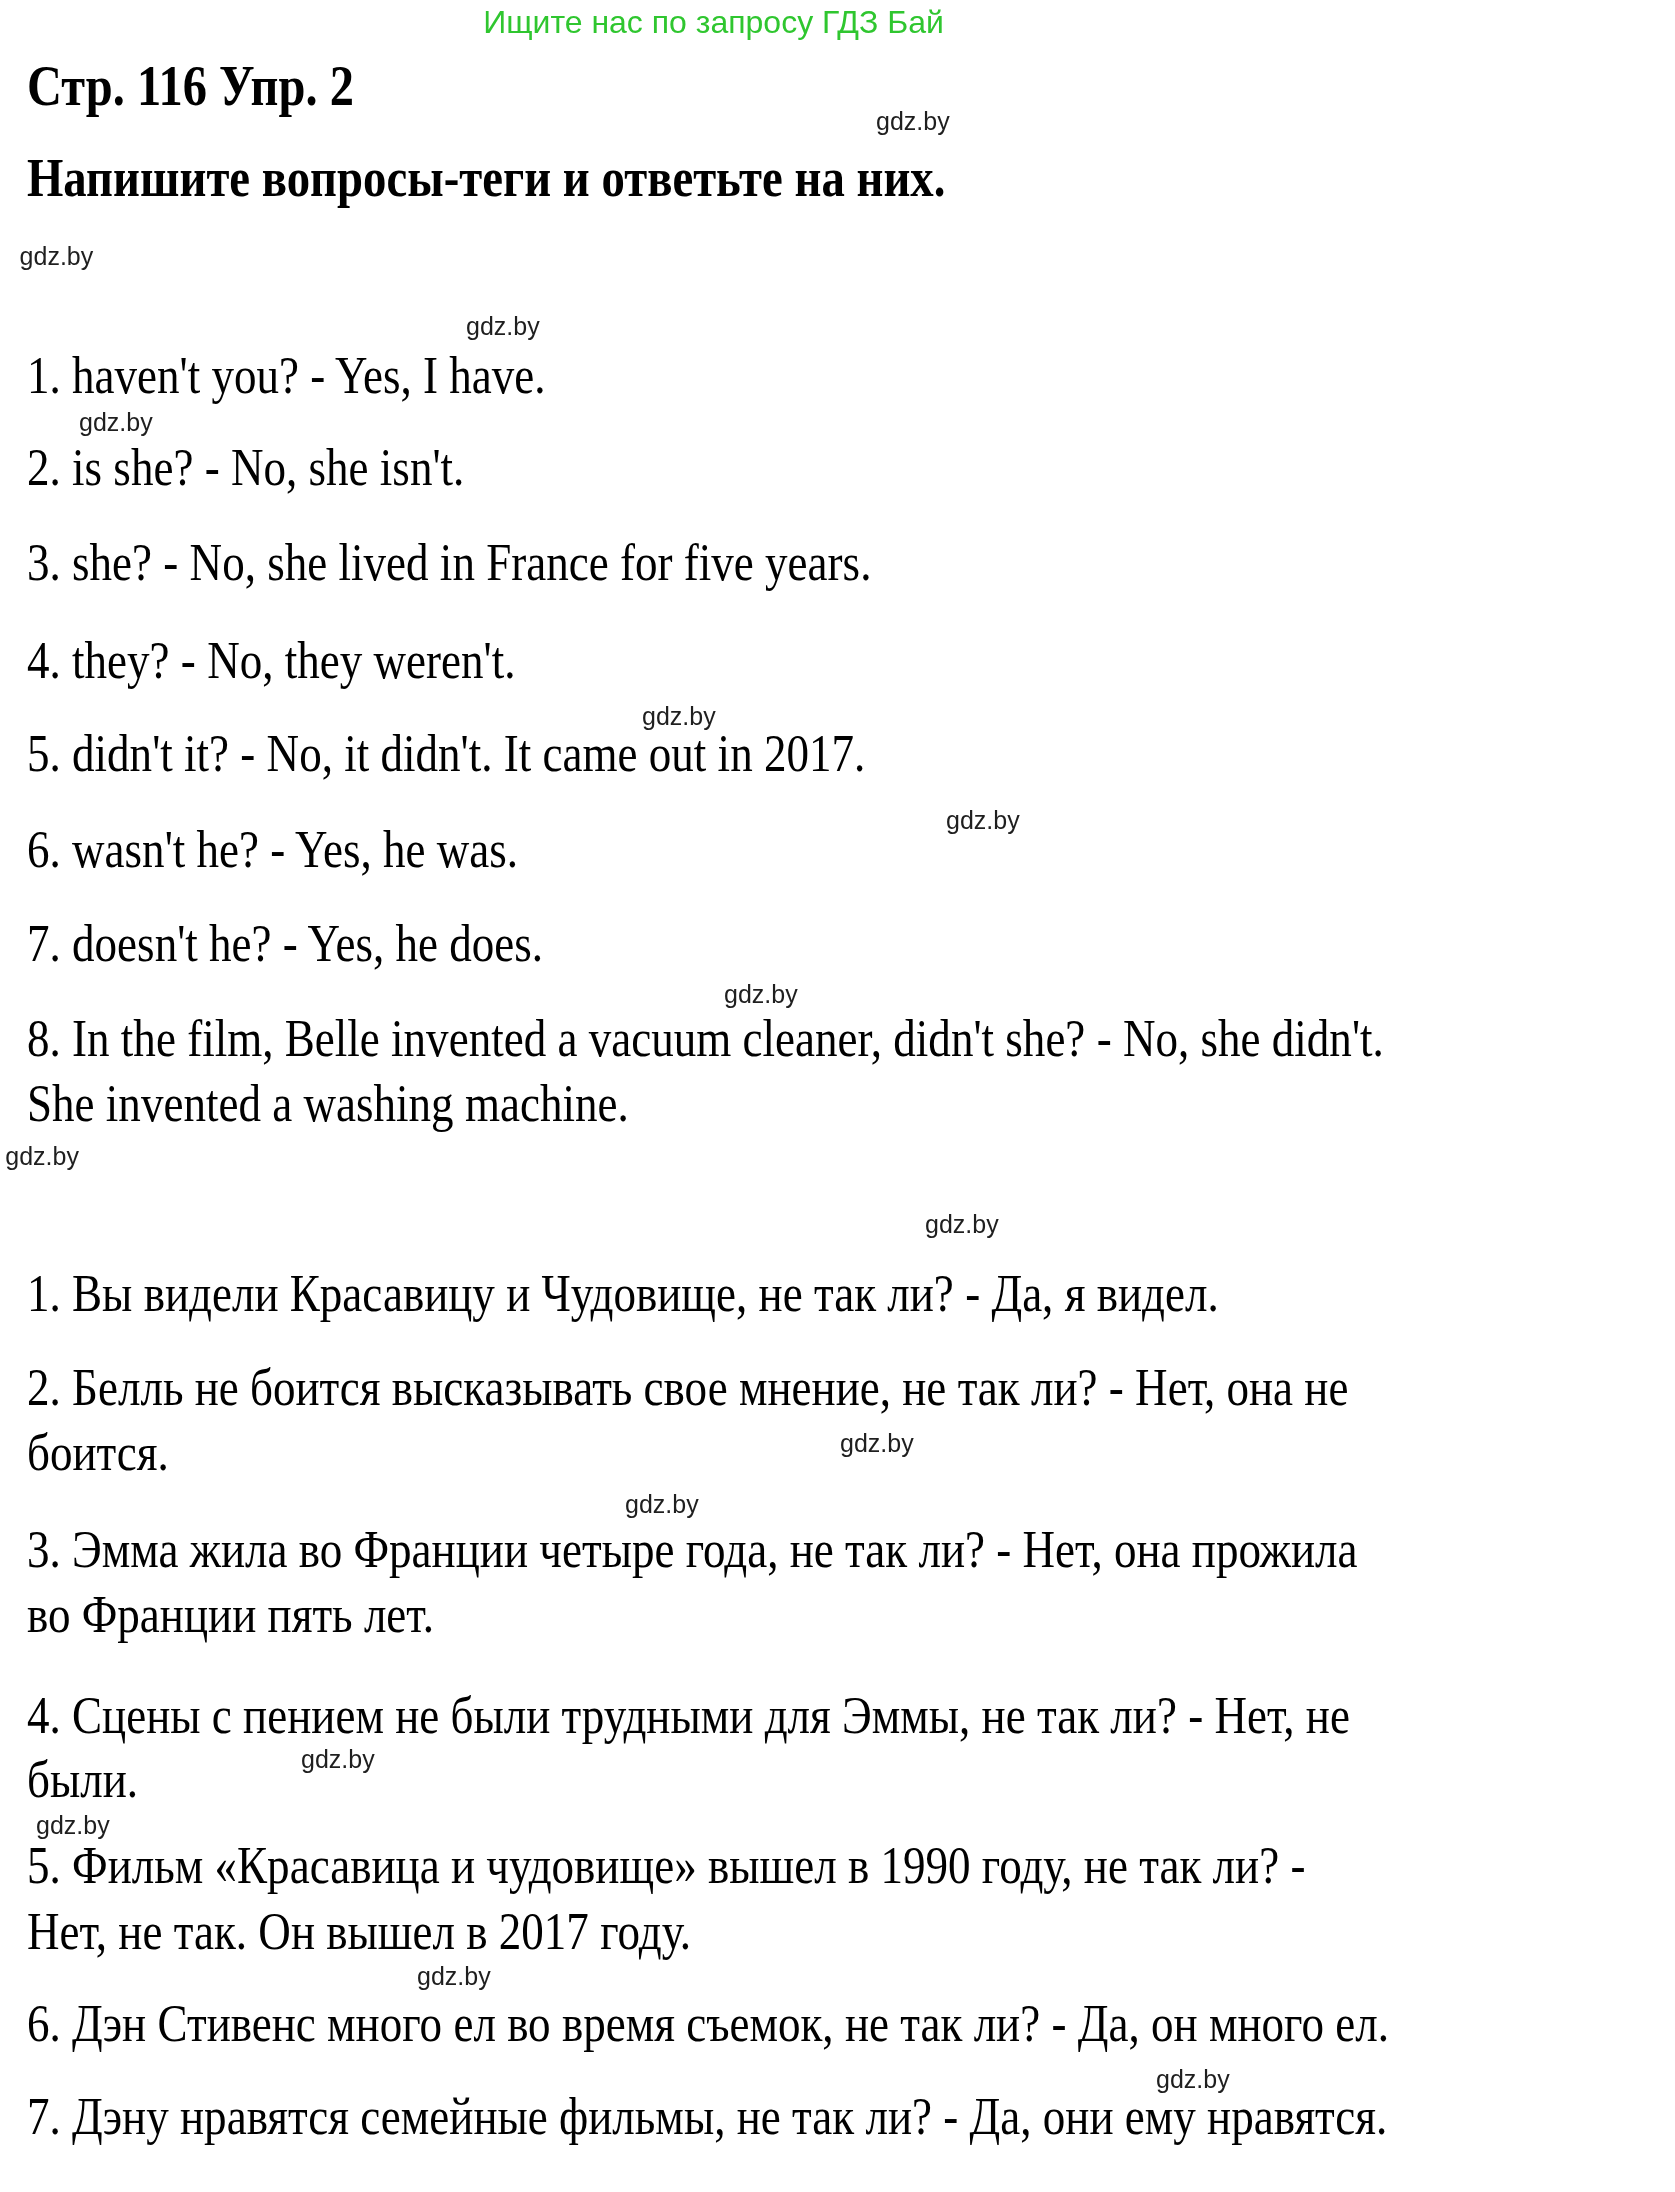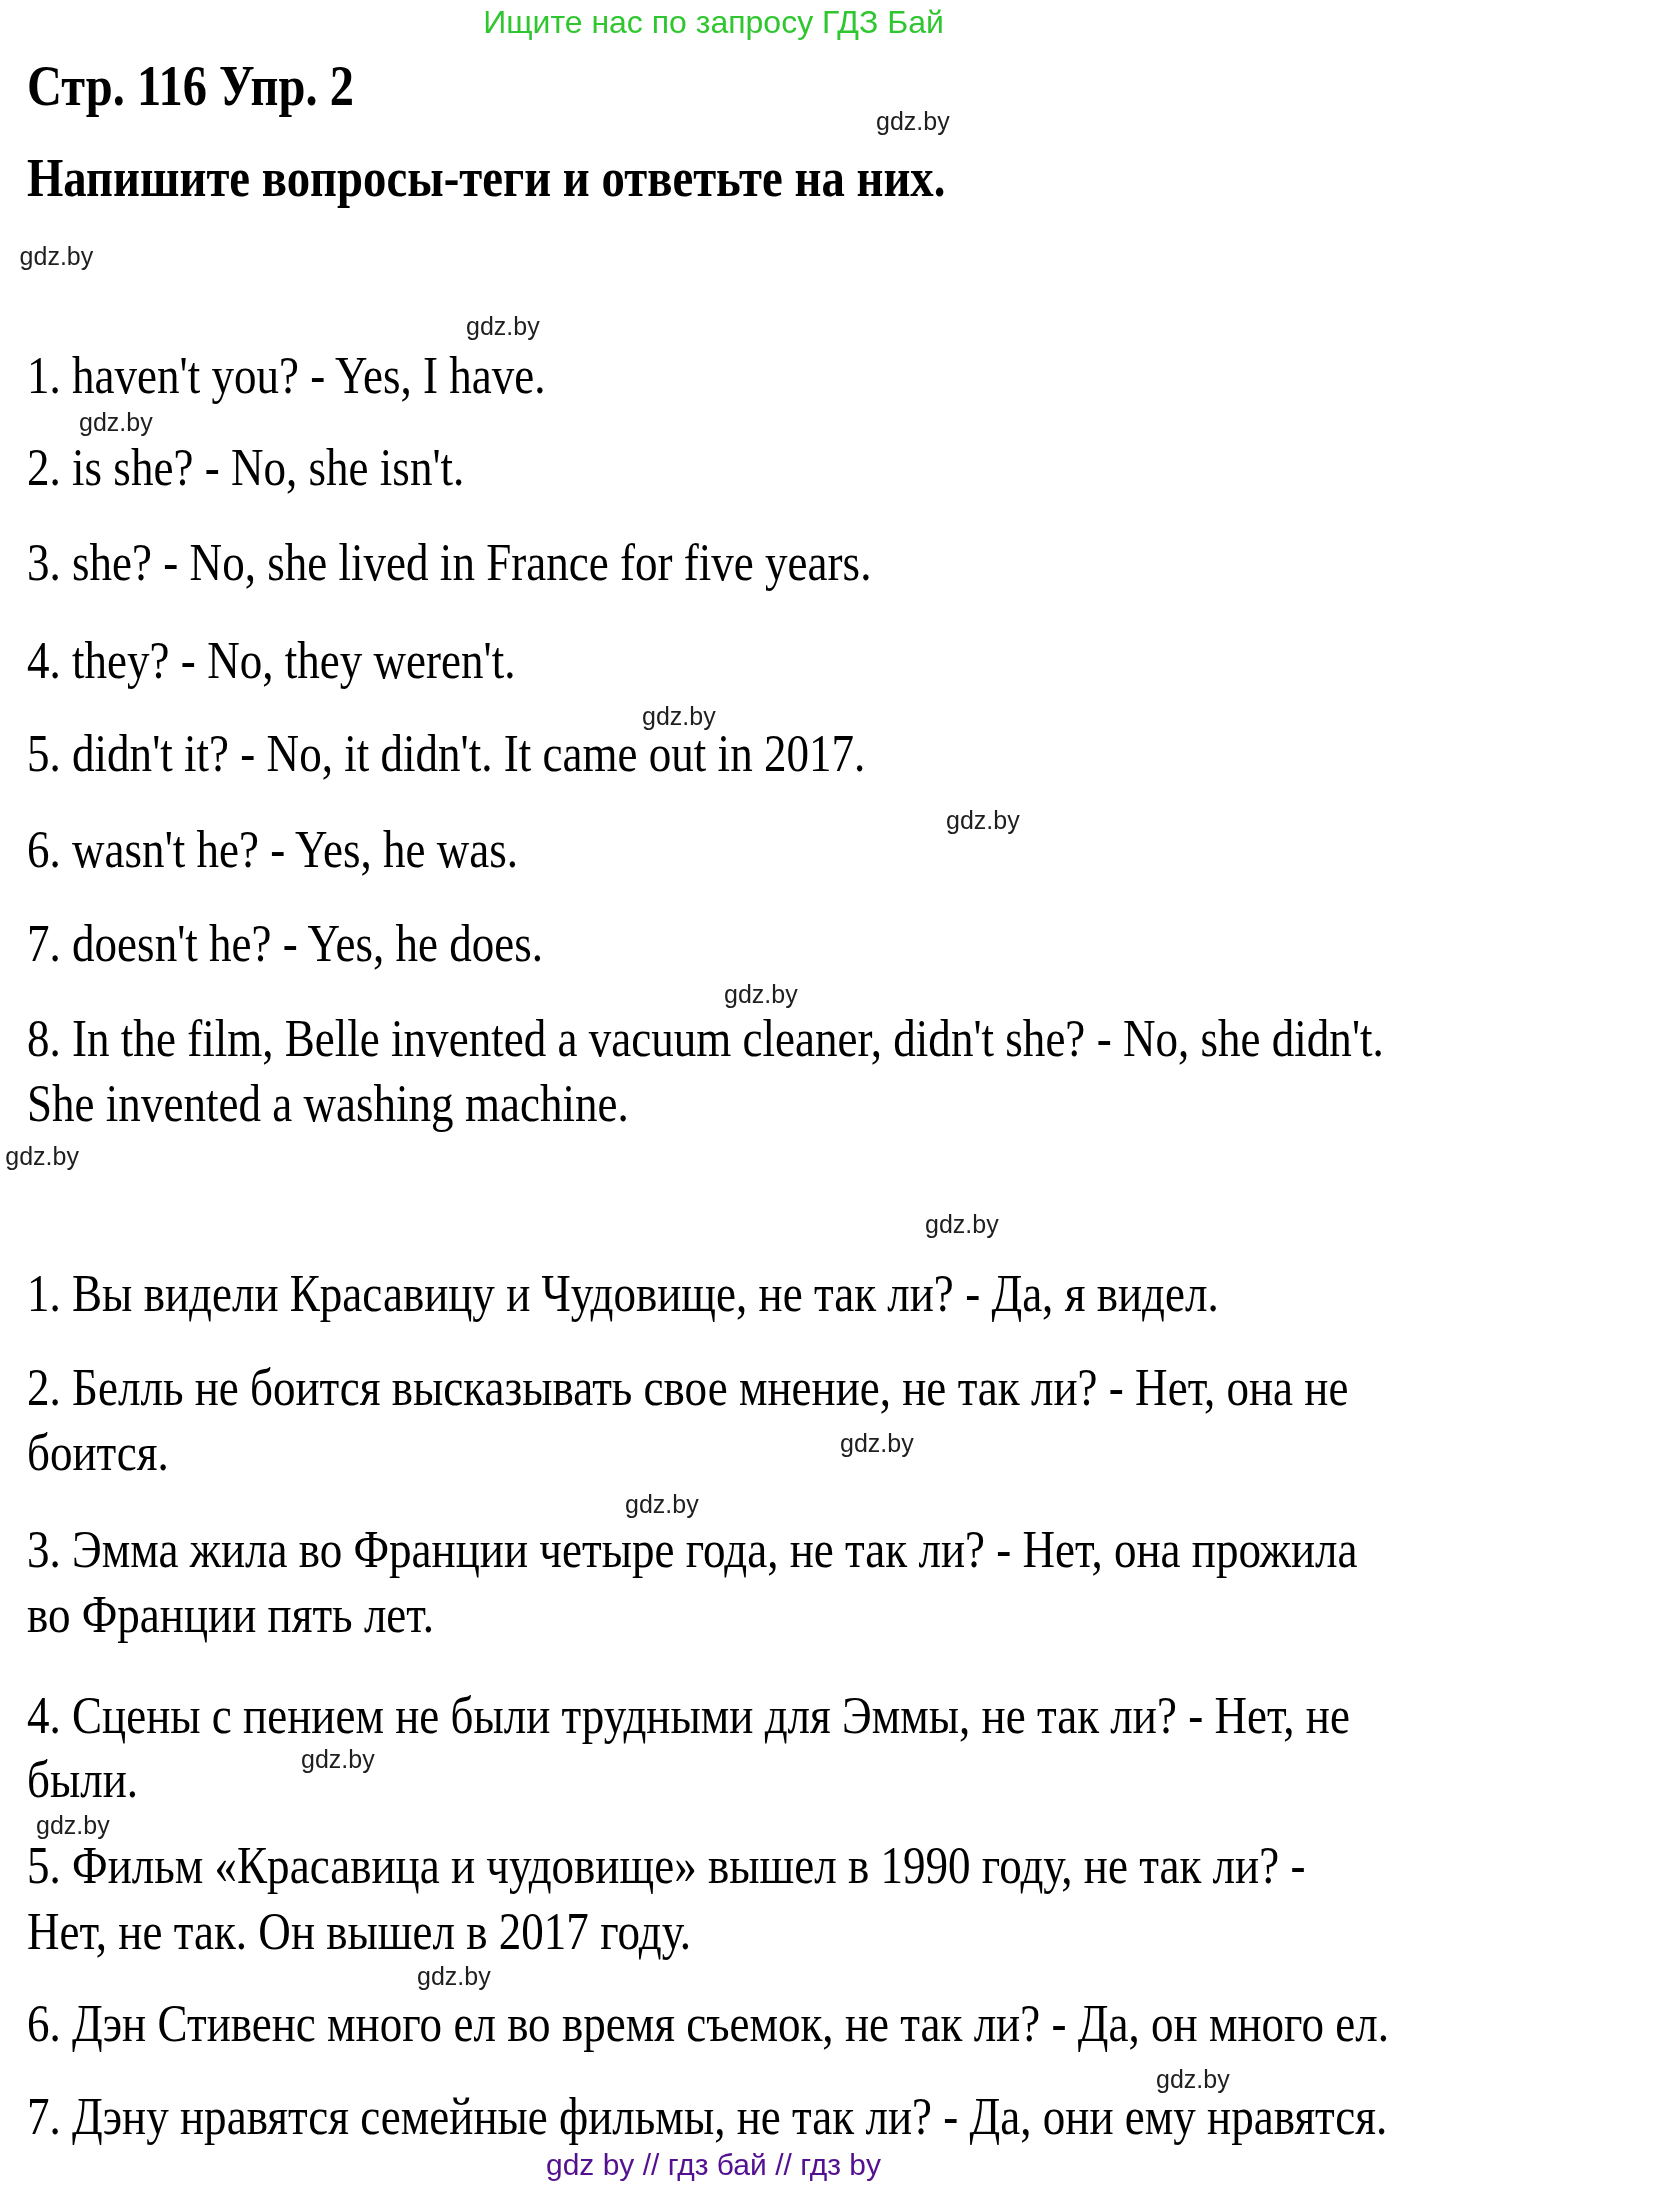--- a/index.html
+++ b/index.html
@@ -100,16 +100,15 @@
   <span class="wm" style="left:925px; top:1210px">gdz.by</span>
   <span class="wm" style="left:840px;  top:1429px">gdz.by</span>
   <span class="wm" style="left:625px;  top:1490px">gdz.by</span>
   <span class="wm" style="left:1473px; top:1645px">gdz.by</span>
   <span class="wm" style="left:301px;  top:1745px">gdz.by</span>
   <span class="wm" style="left:36px;   top:1811px">gdz.by</span>
   <span class="wm" style="left:1490px; top:1891px">gdz.by</span>
   <span class="wm" style="left:417px;  top:1962px">gdz.by</span>
   <span class="wm" style="left:1156px; top:2065px">gdz.by</span>
 
-  <div class="footer">gdz by  //  гдз бай  //  гдз by</div>
 
 </div>
 
 
 </body></html>

